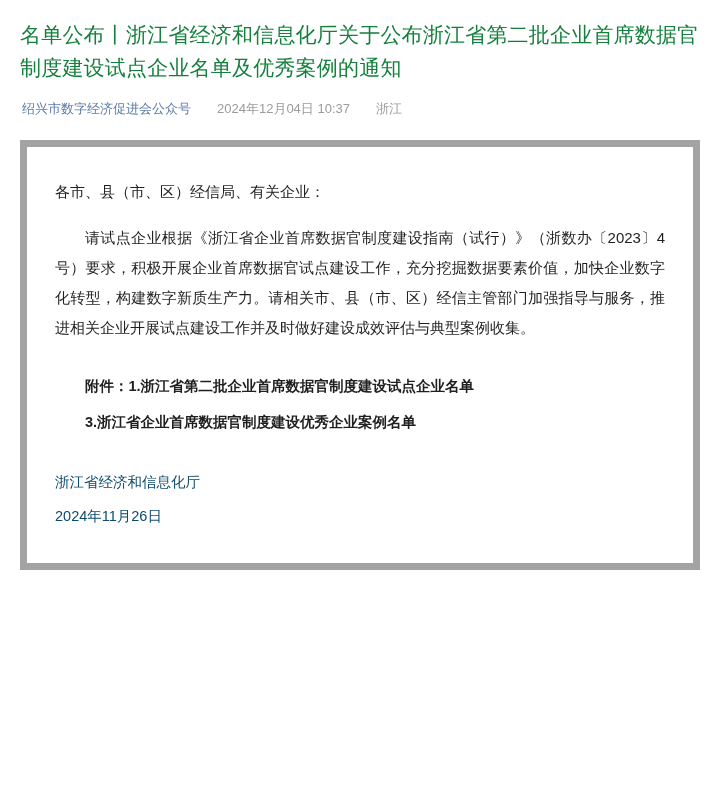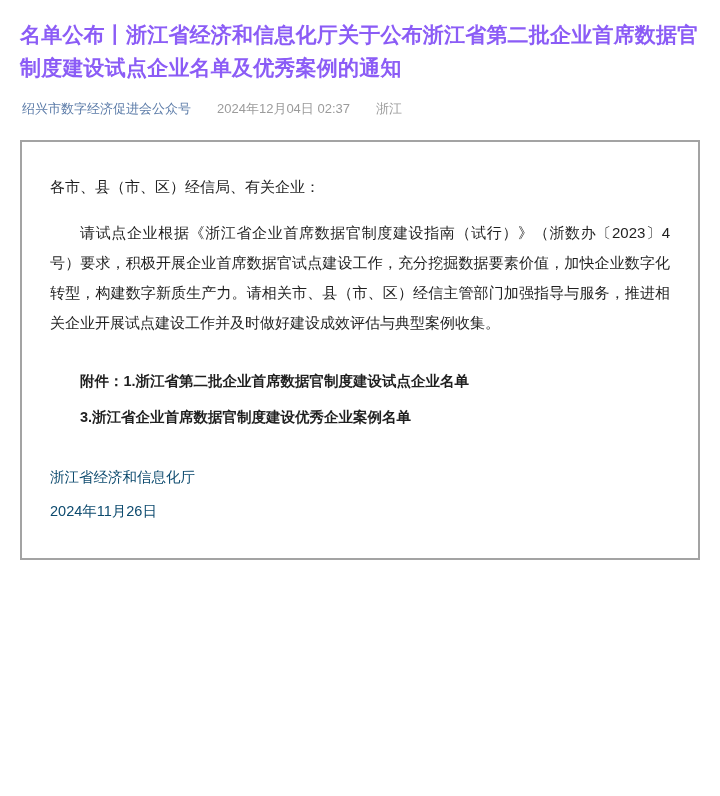--- a/index.html
+++ b/index.html
@@ -15,22 +15,22 @@
     -webkit-font-smoothing: antialiased;
   }
   .page {
     width: 720px;
     box-sizing: border-box;
     padding: 18px 20px 0 20px;
   }
   .article-title {
     font-size: 21px;
     line-height: 33px;
-    font-weight: bold;
-    color: #8b5cf6;
+    font-weight: normal;
+    color: #15803d;
     letter-spacing: 0.2px;
     margin: 0 0 16px 0;
   }
   .meta-row {
     display: flex;
     align-items: center;
     gap: 26px;
     margin: 0 0 22px 2px;
   }
   .meta-account {
@@ -39,21 +39,21 @@
   }
   .meta-date {
     font-size: 13px;
     color: #9b9b9b;
   }
   .meta-location {
     font-size: 13px;
     color: #9b9b9b;
   }
   .doc-card {
-    border: 2px solid #a3a3a3;
+    border: 7px solid #a3a3a3;
     background: #ffffff;
     box-sizing: border-box;
     padding: 30px 28px 26px 28px;
     margin: 0 0 0 0;
   }
   .doc-body p {
     margin: 0 0 16px 0;
     font-size: 15px;
     line-height: 30px;
     color: #1f1f1f;
@@ -88,21 +88,21 @@
 </style>
 </head>
 <body>
 
 <div class="page">
 
   <h1 class="article-title">名单公布丨浙江省经济和信息化厅关于公布浙江省第二批企业首席数据官制度建设试点企业名单及优秀案例的通知</h1>
 
   <div class="meta-row">
     <span class="meta-account">绍兴市数字经济促进会公众号</span>
-    <span class="meta-date">2024年12月04日 02:37</span>
+    <span class="meta-date">2024年12月04日 10:37</span>
     <span class="meta-location">浙江</span>
   </div>
 
   <div class="doc-card">
     <div class="doc-body">
       <p>各市、县（市、区）经信局、有关企业：</p>
       <p class="indent">请试点企业根据《浙江省企业首席数据官制度建设指南（试行）》（浙数办〔2023〕4号）要求，积极开展企业首席数据官试点建设工作，充分挖掘数据要素价值，加快企业数字化转型，构建数字新质生产力。请相关市、县（市、区）经信主管部门加强指导与服务，推进相关企业开展试点建设工作并及时做好建设成效评估与典型案例收集。</p>
 
       <div class="attach-block">
         <p>附件：1.浙江省第二批企业首席数据官制度建设试点企业名单</p>

